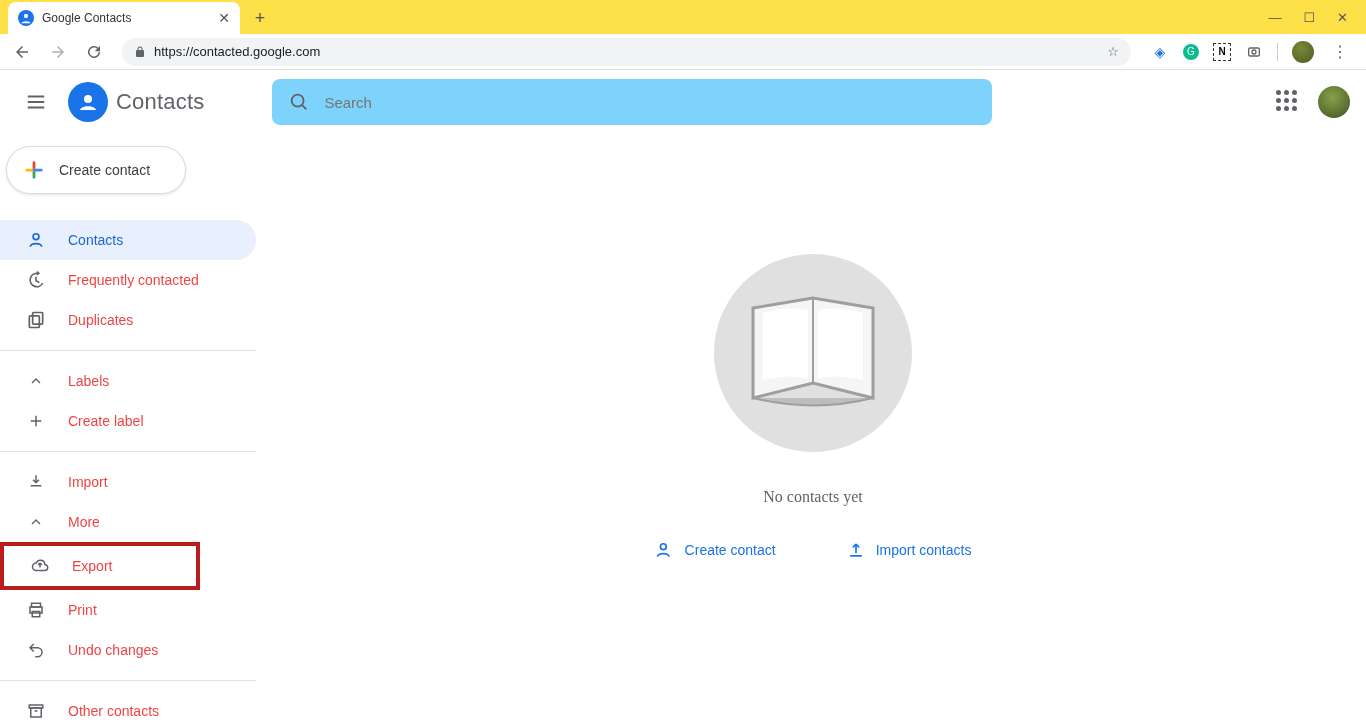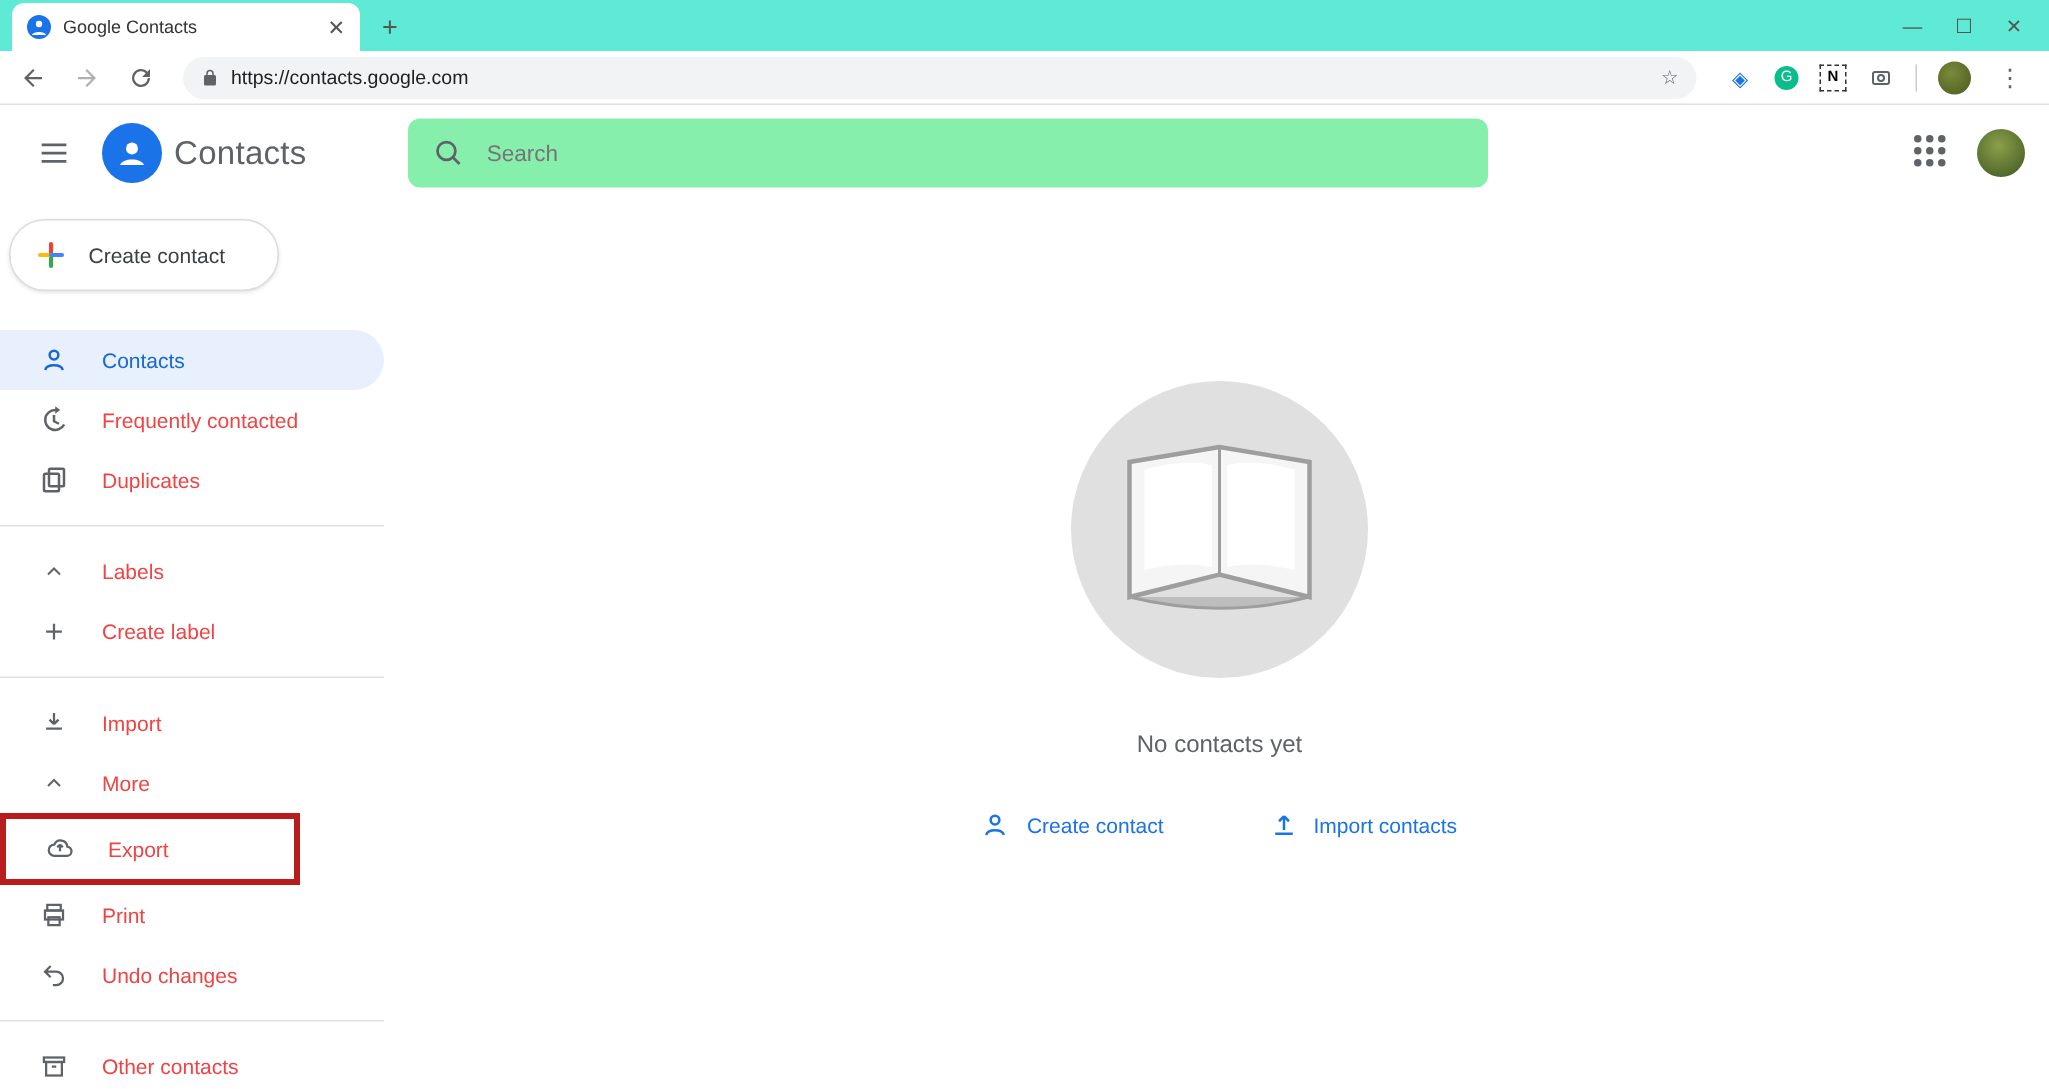--- a/index.html
+++ b/index.html
@@ -1,19 +1,19 @@
 <!DOCTYPE html>
 <html><head>
 <meta charset="utf-8">
 <style>
   * { box-sizing: border-box; margin: 0; padding: 0; font-family: 'Segoe UI', Arial, sans-serif; }
   body { width: 1366px; height: 726px; overflow: hidden; background: #fff; }
 
   
-  .browser-chrome { height: 70px; background: #5eead4; display: flex; flex-direction: column; }
+  .browser-chrome { height: 70px; background: #fde047; display: flex; flex-direction: column; }
   .tab-row { height: 34px; display: flex; align-items: flex-end; padding-left: 8px; }
   .tab { background: #fff; height: 32px; width: 232px; border-radius: 8px 8px 0 0; display: flex; align-items: center; padding: 0 10px; gap: 8px; font-size: 12px; color: #333; position: relative; }
   .tab .favicon { width: 16px; height: 16px; }
   .tab .title { flex: 1; white-space: nowrap; overflow: hidden; text-overflow: ellipsis; }
   .tab .close { font-size: 14px; color: #555; }
   .new-tab { width: 28px; height: 28px; display:flex;align-items:center;justify-content:center; color:#555; font-size:18px; margin-left:6px; margin-bottom:2px;}
   .win-controls { margin-left:auto; display:flex; gap:22px; padding-right:18px; align-items:center; color:#555; height:34px;}
   .win-controls span { font-size:13px; }
 
   .addr-row { background:#fff; height:36px; display:flex; align-items:center; padding: 0 8px; gap:8px; border-bottom:1px solid #e0e0e0;}
@@ -27,21 +27,21 @@
   .chrome-menu { color:#5f6368; font-size:16px; padding:0 4px;}
 
   
   .app { display:flex; flex-direction:column; height:656px; }
   .app-header { height:64px; display:flex; align-items:center; padding: 0 16px; gap:10px;}
   .hamburger { width:40px; height:40px; display:flex; align-items:center; justify-content:center; color:#5f6368; border-radius:50%; }
   .logo-wrap { display:flex; align-items:center; gap:8px; margin-left:2px;}
   .logo-circle { width:40px; height:40px; border-radius:50%; background:#1a73e8; display:flex; align-items:center; justify-content:center;}
   .app-title { font-size:22px; color:#5f6368; font-weight:400; letter-spacing:0.2px;}
   .search-wrap { flex:0 0 720px; margin-left:58px;}
-  .search-bar { height:46px; background:#86efac; border-radius:8px; display:flex; align-items:center; padding:0 16px; gap:14px;}
+  .search-bar { height:46px; background:#7dd3fc; border-radius:8px; display:flex; align-items:center; padding:0 16px; gap:14px;}
   .search-bar input { border:none; background:transparent; outline:none; font-size:15px; flex:1; color:#5f6368;}
   .header-right { margin-left:auto; display:flex; align-items:center; gap:18px;}
   .apps-grid { width:24px; height:24px; display:grid; grid-template-columns:repeat(3,5px); grid-template-rows:repeat(3,5px); gap:3px; }
   .apps-grid span { background:#5f6368; border-radius:50%; }
   .user-avatar { width:32px; height:32px; border-radius:50%; background: radial-gradient(circle at 45% 35%, #8aa04a, #3f5520); }
 
   
   .body { display:flex; flex:1; overflow:hidden;}
   .sidebar { width:260px; padding-top:8px; overflow:hidden;}
   .create-btn { margin:4px 0 22px 6px; height:48px; width:180px; border:1px solid #dadce0; border-radius:24px; background:#fff; display:flex; align-items:center; gap:14px; padding:0 16px; box-shadow:0 1px 3px rgba(0,0,0,0.12); cursor:pointer;}
@@ -53,21 +53,21 @@
   .nav-item .icon { width:20px; height:20px; display:flex; align-items:center; justify-content:center; color:#5f6368;}
   .nav-item.active { background:#e8f0fe; color:#1967d2;}
   .nav-item.active .icon { color:#1967d2;}
   .divider { height:1px; background:#e0e0e0; margin:6px 0 6px 0; width:256px;}
   .highlight-box { border:4px solid #b91c1c; margin-right:60px; }
   .highlight-box .nav-item { margin-right:0; }
 
   
   .main { flex:1; display:flex; flex-direction:column; align-items:center; padding-top:120px;}
   .empty-circle { width:198px; height:198px; border-radius:50%; background:#e0e0e0; display:flex; align-items:center; justify-content:center;}
-  .empty-text { margin-top:36px; font-size:16px; color:#5f6368;}
+  .empty-text { margin-top:36px; font-size:16px; color:#5f6368;font-family:Liberation Serif, serif;}
   .action-row { margin-top:34px; display:flex; gap:70px;}
   .action-link { display:flex; align-items:center; gap:10px; color:#1a73e8; font-size:14px; font-weight:500; cursor:pointer;}
   .action-link .ic { width:20px; height:20px; display:flex; align-items:center; justify-content:center;}
 
   svg { display:block; }
 </style>
 </head>
 <body>
 
 <div class="browser-chrome">
@@ -105,21 +105,21 @@
       <svg width="18" height="18" viewBox="0 0 24 24">
           <path d="M17.65 6.35A8 8 0 1 0 20 12h-2a6 6 0 1 1-1.76-4.24L13 11h7V4z" fill="#5f6368"></path>
         </svg>
     </div>
     <div class="addr-bar">
       <span class="lock">
         <svg width="12" height="12" viewBox="0 0 24 24">
             <path d="M18 8h-1V6a5 5 0 0 0-10 0v2H6a2 2 0 0 0-2 2v10a2 2 0 0 0 2 2h12a2 2 0 0 0 2-2V10a2 2 0 0 0-2-2zM9 6a3 3 0 0 1 6 0v2H9z" fill="#5f6368"></path>
           </svg>
       </span>
-      <span>https://contacts.google.com</span>
+      <span>https://contacted.google.com</span>
       <span style="margin-left:auto;color:#5f6368">☆</span>
     </div>
     <div class="ext-icons">
       <span class="ic" style="color:#1a73e8">◈</span>
       <span class="ic" style="background:#0bbd8b;border-radius:50%;color:#fff;width:16px;height:16px;font-size:10px">G</span>
       <span class="ic" style="border:1px dashed #333;font-size:10px;font-weight:bold">N</span>
       <span class="ic" style="color:#5f6368">
         <svg width="16" height="16" viewBox="0 0 24 24">
             <rect x="4" y="6" width="16" height="12" rx="2" fill="none" stroke="#5f6368" stroke-width="2"></rect>
             <circle cx="12" cy="12" r="3" fill="none" stroke="#5f6368" stroke-width="2"></circle>

